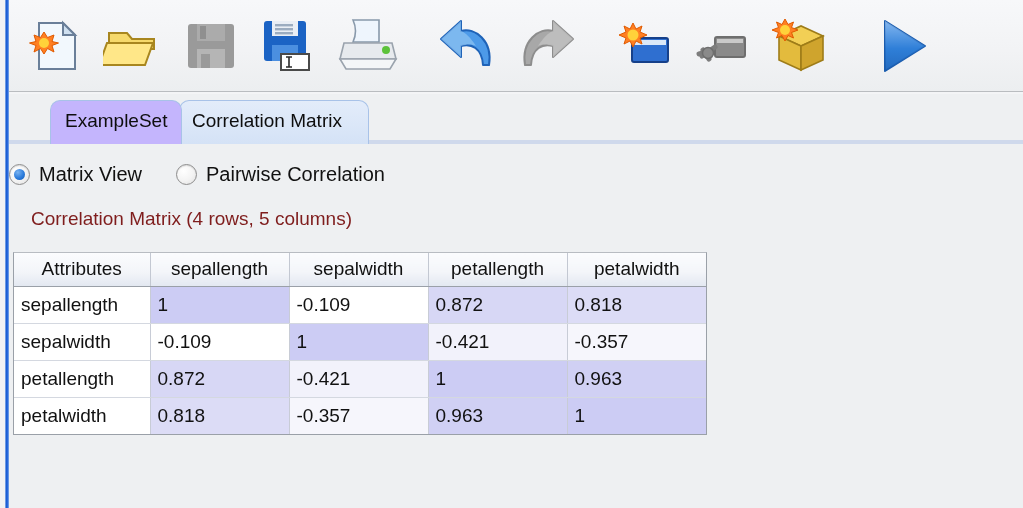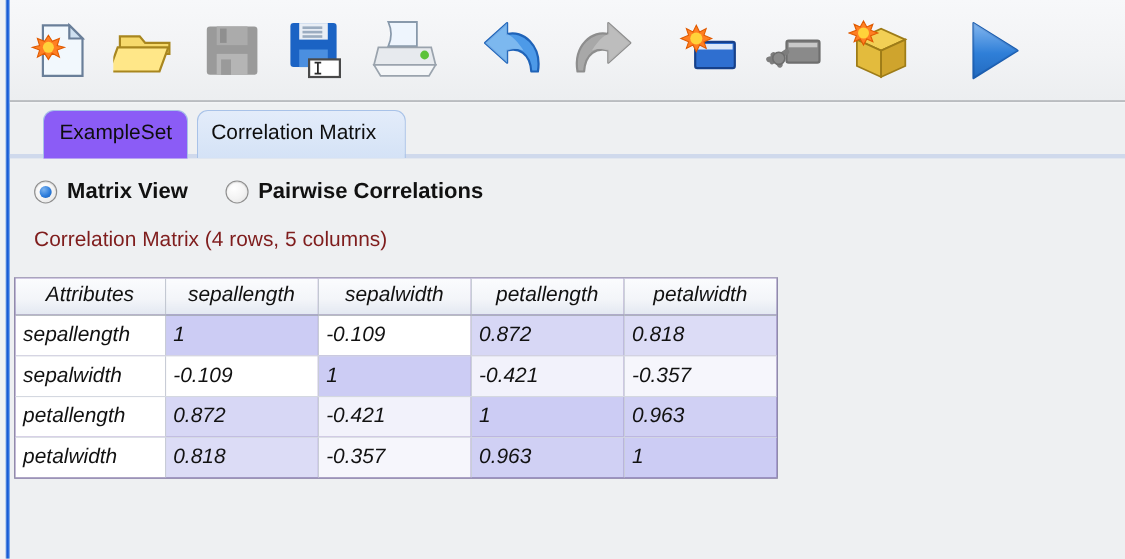--- a/index.html
+++ b/index.html
@@ -60,37 +60,35 @@
     border: 1px solid #a8c2e8;
     border-bottom: none;
     border-radius: 10px 10px 0 0;
     display: flex; align-items: center; justify-content: center;
     font-size: 19px; color: #0e0e0e;
     padding: 0 14px 4px 14px;
     cursor: default;
     white-space: nowrap;
   }
   .tab.inactive {
-    left: 30px;
-    background: #8b5cf6;
+    left: 41px;
+    background: #c4b5fd;
     z-index: 2;
   }
   .tab.active {
     left: 170px;
     background: linear-gradient(to bottom, #e3ecfa 0%, #dbe7f8 55%, #d4e2f6 100%);
     z-index: 1;
     padding-left: 12px; padding-right: 26px;
   }
 
   
   .radio-row {
     position: absolute; left: 9px; top: 148px; width: 1014px; height: 52px;
     display: flex; align-items: center;
-    padding-left: 22px;
-    font-weight: bold;
   }
   .radio-item {
     display: flex; align-items: center;
     margin-right: 34px;
     cursor: default;
   }
   .radio-mark {
     width: 21px; height: 21px; border-radius: 50%;
     background: radial-gradient(circle at 35% 32%, #ffffff 0%, #f3f3f3 55%, #dfdfdf 100%);
     border: 1px solid #8d8d8d;
@@ -111,22 +109,21 @@
   .caption {
     position: absolute; left: 31px; top: 208px;
     font-size: 19px; color: #7f1d1d;
   }
 
   
   .table-wrap {
     position: absolute; left: 13px; top: 252px;
     border: 1px solid #9aa0a8;
     border-top: 1px solid #b8bcc2;
-    background: #4c1d95;
-    font-style: italic;
+    background: #ec4899;
   }
   table.matrix {
     border-collapse: collapse;
     font-size: 19px;
     color: #111;
   }
   table.matrix th {
     font-weight: normal;
     background: linear-gradient(to bottom, #fbfcfe 0%, #f3f5f9 58%, #e3e8f1 100%);
     border-right: 1px solid #c3c8d2;
@@ -317,21 +314,21 @@
     </div>
   </div>
 
   <div class="radio-row">
     <div class="radio-item">
       <span class="radio-mark on"></span>
       <span class="radio-label">Matrix View</span>
     </div>
     <div class="radio-item">
       <span class="radio-mark"></span>
-      <span class="radio-label">Pairwise Correlations</span>
+      <span class="radio-label">Pairwise Correlation</span>
     </div>
   </div>
 
   <div class="caption">Correlation Matrix (4 rows, 5 columns)</div>
 
   <div class="table-wrap">
     <table class="matrix">
       <thead>
         <tr>
           <th>Attributes</th>

